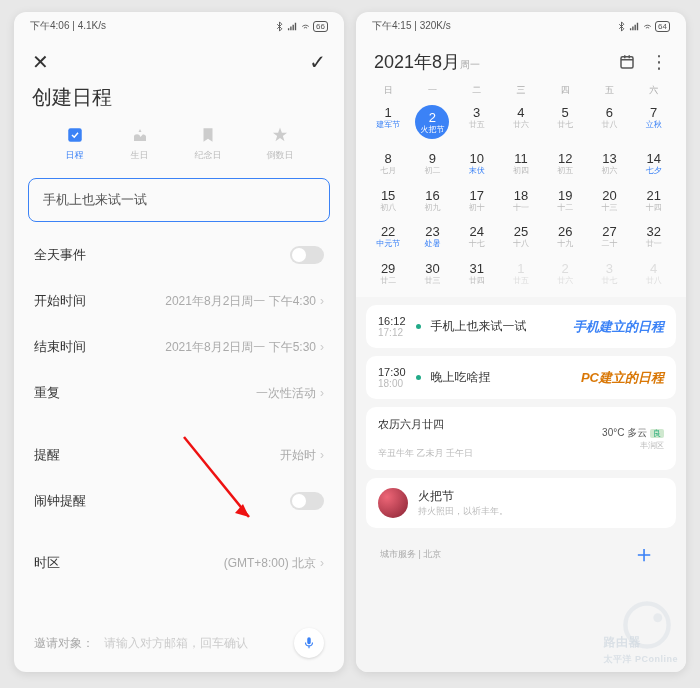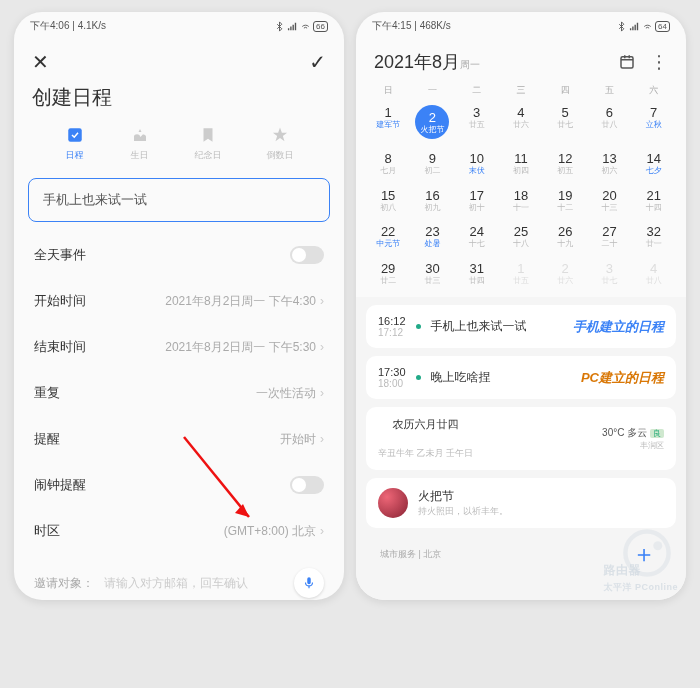--- a/index.html
+++ b/index.html
@@ -1,17 +1,17 @@
 <!DOCTYPE html>
 <html><head>
 <meta charset="utf-8">
 <style>
   * { box-sizing: border-box; margin: 0; padding: 0; font-family: -apple-system, "PingFang SC", "Microsoft YaHei", sans-serif; }
   body { background: #e8e8e8; padding: 12px; display: flex; gap: 12px; justify-content: center; }
-  .phone { width: 330px; height: 588px; background: #fafafa; border-radius: 28px; overflow: hidden; display: flex; flex-direction: column; box-shadow: 0 2px 10px rgba(0,0,0,.1); position: relative; }
+  .phone { width: 330px; height: 660px; background: #fafafa; border-radius: 12px; overflow: hidden; display: flex; flex-direction: column; box-shadow: 0 2px 10px rgba(0,0,0,.1); position: relative; }
   .statusbar { height: 28px; display:flex; justify-content:space-between; align-items:center; padding:0 16px; font-size:10px; color:#555; }
   .status-icons { display:flex; align-items:center; gap:2px; font-size:9px; }
   .status-icons svg { width:11px; height:11px; }
   .phone-inner { flex:1; overflow:hidden; display:flex; flex-direction:column; }
   
   .header { padding: 6px 18px 0; }
   .top-row { display:flex; justify-content:space-between; align-items:center; padding:4px 0 10px; }
   .top-row .x, .top-row .check { font-size:20px; color:#333; }
   .title { font-size:20px; color:#333; font-weight:400; padding-bottom:14px; }
   .tabs { display:flex; justify-content:space-around; padding:0 10px 10px; }
@@ -54,21 +54,21 @@
   .evt-card { background:#fff; border-radius:10px; padding:10px 12px; margin-bottom:8px; display:flex; align-items:center; gap:10px; }
   .evt-time { display:flex; flex-direction:column; font-size:11px; }
   .evt-time .t1 { color:#333; font-weight:500; }
   .evt-time .t2 { color:#bbb; font-size:10px; }
   .evt-dot { width:5px; height:5px; border-radius:50%; background:#2a8; }
   .evt-title { font-size:12px; color:#333; font-weight:500; flex:1; }
   .anno { font-size:13px; font-weight:700; font-style:italic; }
   .anno.blue { color:#3b82f6; }
   .anno.orange { color:#d97706; }
   .weather-card { background:#fff; border-radius:10px; padding:10px 12px; margin-bottom:8px; display:flex; justify-content:space-between; align-items:center; }
-  .weather-left .w1 { font-size:11px; color:#333; font-weight:500;text-align:center; }
+  .weather-left .w1 { font-size:11px; color:#333; font-weight:500; }
   .weather-left .w2 { font-size:9px; color:#bbb;margin-top:15px; }
   .weather-right { text-align:right; }
   .weather-right .w1 { font-size:10px; color:#555; }
   .weather-right .w2 { font-size:8px; color:#bbb; }
   .fest-card { background:#fff; border-radius:10px; padding:10px 12px; display:flex; gap:10px; align-items:center; margin-bottom:8px;}
   .fest-img { width:30px; height:30px; border-radius:50%; background:radial-gradient(circle at 30% 30%, #e67, #823); }
   .fest-txt .f1 { font-size:12px; color:#333; font-weight:500;}
   .fest-txt .f2 { font-size:9px; color:#bbb; }
   .bottom-bar { display:flex; justify-content:space-between; align-items:center; padding:2px 14px 6px; background:#f5f5f5;}
   .bottom-bar .bl { font-size:9px; color:#aaa; }
@@ -198,21 +198,21 @@
   <div class="arrow-overlay">
     <svg viewBox="0 0 100 100">
         <path d="M15 10 L80 90" stroke="#e11" stroke-width="2.5" fill="none"></path>
         <path d="M80 90 l-14 -4 l8 -9 z" fill="#e11"></path>
       </svg>
   </div>
 </div>
 
 <div class="phone">
   <div class="statusbar">
-    <span><span>下午4:15</span> | <span>468K/s</span></span>
+    <span><span>下午4:15</span> | <span>320K/s</span></span>
     <span class="status-icons">
       <svg viewBox="0 0 24 24" fill="none" stroke="#555" stroke-width="2">
           <path d="M7 7l10 10-5 5V2l5 5L7 17"></path>
         </svg>
       <svg viewBox="0 0 24 24" fill="#555">
           <path d="M2 20h3v-4H2zm5 0h3v-8H7zm5 0h3V8h-3zm5 0h3V4h-3z"></path>
         </svg>
       <svg viewBox="0 0 24 24" fill="none" stroke="#555" stroke-width="2">
           <path d="M5 12a10 10 0 0114 0M8.5 15.5a5 5 0 017 0M12 19h0"></path>
         </svg>

